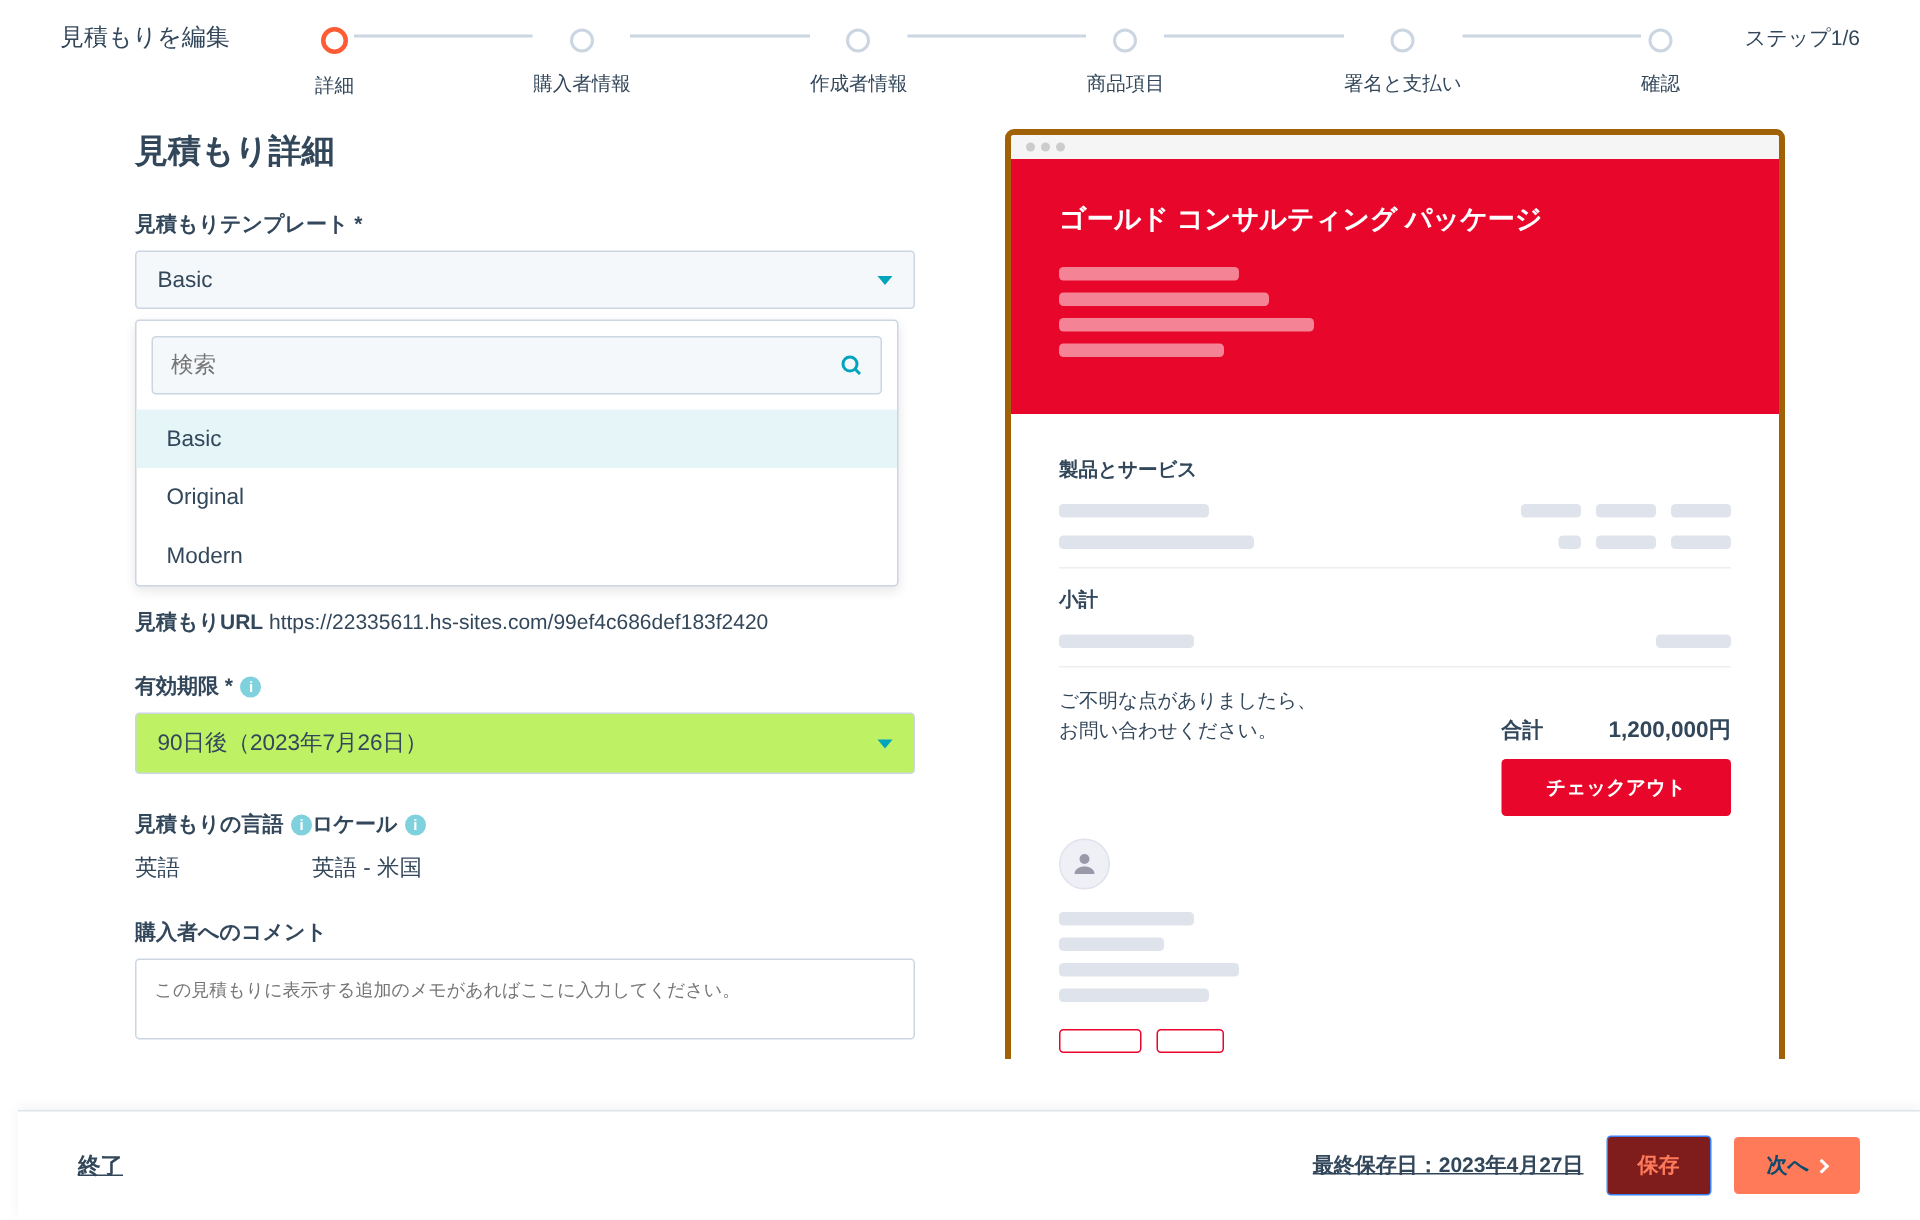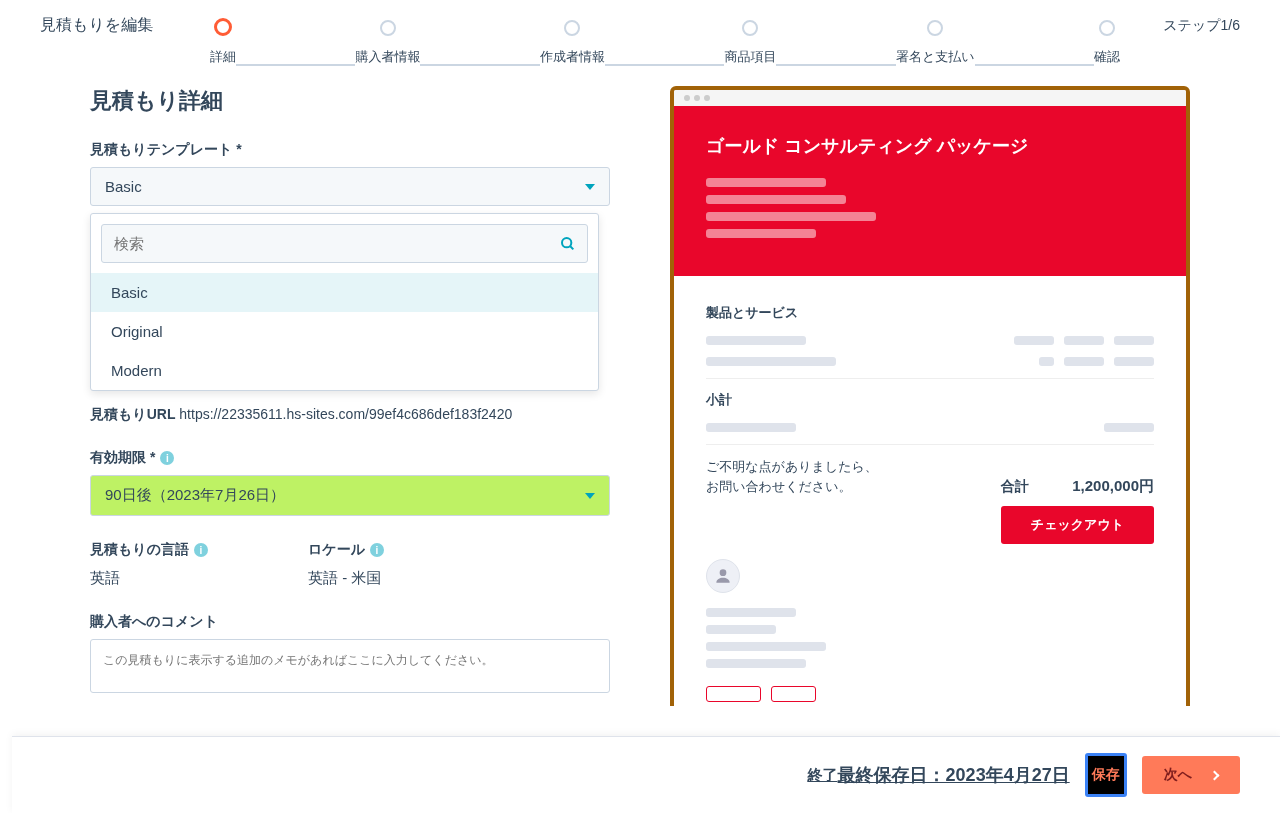--- a/index.html
+++ b/index.html
@@ -2,21 +2,21 @@
 <html><head>
 <meta charset="utf-8">
 <style>
 * { box-sizing: border-box; margin: 0; padding: 0; }
 body { font-family: -apple-system, BlinkMacSystemFont, "Segoe UI", "Hiragino Sans", "Meiryo", sans-serif; color: #33475b; background: #fff; }
 
 .header { display: flex; align-items: center; padding: 15px 40px 10px; position: relative; }
 .header-title { font-size: 16px; font-weight: 400; color: #33475b; }
 .step-counter { position: absolute; right: 40px; font-size: 14px; }
 
-.stepper { display: flex; align-items: flex-end; margin: 0 auto; position: absolute; left: 210px; right: 160px; top: 18px; }
+.stepper { display: flex; align-items: center; margin: 0 auto; position: absolute; left: 210px; right: 160px; top: 18px; }
 .step { display: flex; flex-direction: column; align-items: center; position: relative; }
 .step-circle { width: 16px; height: 16px; border: 2px solid #cbd6e2; border-radius: 50%; background: #fff; z-index: 2; }
 .step.active .step-circle { border-color: #ff5c35; border-width: 3px; width: 18px; height: 18px; }
 .step-label { font-size: 13px; margin-top: 12px; color: #33475b; white-space: nowrap; }
 .step-line { flex: 1; height: 2px; background: #cbd6e2; margin-top: -36px; }
 
 .content { display: flex; padding: 40px 90px 20px; gap: 60px; height: 660px; overflow: hidden; }
 .form-col { flex: 0 0 520px; }
 .preview-col { flex: 1; }
 
@@ -34,21 +34,21 @@
 .search-input { width: 100%; border: 1px solid #cbd6e2; border-radius: 3px; padding: 10px 40px 10px 12px; font-size: 15px; background: #f5f8fa; }
 .search-icon { position: absolute; right: 22px; top: 22px; color: #00a4bd; font-size: 16px; }
 .dropdown-option { padding: 11px 20px; font-size: 15px; cursor: pointer; }
 .dropdown-option.selected { background: #e5f5f8; }
 
 .url-row { margin-top: 200px; font-size: 14px; margin-bottom: 25px; }
 .url-row strong { font-weight: 700; }
 
 .select-exp { width: 100%; border: 1px solid #cbd6e2; border-radius: 3px; padding: 10px 14px; font-size: 15px; background: #bef264; display: flex; justify-content: space-between; align-items: center; cursor: pointer; margin-bottom: 25px; }
 
-.lang-row { display: flex; gap: 100px; margin-bottom: 25px; }
+.lang-row { display: flex; margin-bottom: 25px; }
 .lang-item .field-label { margin-bottom: 10px; }
 .lang-value { font-size: 15px; }
 
 .textarea { width: 100%; border: 1px solid #cbd6e2; border-radius: 3px; padding: 12px; font-size: 12px; min-height: 52px; color: #99acc2; resize: none; font-family: inherit; }
 
 
 .preview-window { border: 4px solid #a16207; border-radius: 6px; overflow: hidden; background: #fff; }
 .preview-chrome { background: #f5f5f5; padding: 5px 10px; display: flex; gap: 4px; }
 .chrome-dot { width: 6px; height: 6px; border-radius: 50%; background: #ccc; }
 .preview-header { background: #e9062b; padding: 28px 32px 30px; color: #fff; }
@@ -63,26 +63,26 @@
 .total-label { font-size: 14px; font-weight: 700; }
 .total-value { font-size: 15px; font-weight: 700; }
 .checkout-btn { background: #e9062b; color: #fff; padding: 10px 30px; font-size: 13px; font-weight: 700; border: none; border-radius: 3px; margin-top: 10px; }
 .contact-row { display: flex; justify-content: space-between; align-items: flex-start; }
 .contact-text { font-size: 13px; line-height: 1.5; }
 .avatar { width: 34px; height: 34px; border-radius: 50%; background: #eef0f6; border: 1px solid #dfe3eb; display: flex; align-items: center; justify-content: center; margin: 15px 0; }
 .avatar svg { width: 20px; height: 20px; fill: #99a; }
 .outline-btn { border: 1.5px solid #e9062b; border-radius: 3px; height: 16px; display: inline-block; }
 
 
-.footer { position: fixed; bottom: 0; left: 12px; right: 0; background: #fff; border-top: 1px solid #dfe3eb; padding: 16px 40px; display: flex; justify-content: flex-end; align-items: center; box-shadow: 0 -2px 8px rgba(0,0,0,0.05); }
+.footer { position: fixed; bottom: 0; left: 12px; right: 0; background: #fff; border-top: 1px solid #dfe3eb; padding: 16px 40px; display: flex; justify-content: space-between; align-items: center; box-shadow: 0 -2px 8px rgba(0,0,0,0.05); }
 .exit-link { font-size: 15px; font-weight: 700; text-decoration: underline; cursor: pointer; }
 .footer-right { display: flex; align-items: center; gap: 15px; }
-.saved-text { font-size: 18px; font-weight: 700; text-decoration: underline; }
-.btn-save { border: 3px solid #3b82f6; color: #ff7a59; background: #000000; padding: 10px 4px; border-radius: 3px; font-size: 14px; font-weight: 600; cursor: pointer; }
-.btn-next { background: #ff7a59; color: #7f1d1d; border: none; padding: 10px 22px; border-radius: 3px; font-size: 14px; font-weight: 600; cursor: pointer; display: flex; align-items: center; gap: 19px; }
+.saved-text { font-size: 14px; font-weight: 700; text-decoration: underline; }
+.btn-save { border: 1px solid #3b82f6; color: #ff7a59; background: #7f1d1d; padding: 10px 20px; border-radius: 3px; font-size: 14px; font-weight: 600; cursor: pointer; }
+.btn-next { background: #ff7a59; color: #0c4a6e; border: none; padding: 10px 22px; border-radius: 3px; font-size: 14px; font-weight: 600; cursor: pointer; display: flex; align-items: center; gap: 5px; }
 .chev-right { display: inline-block; width: 7px; height: 7px; border-top: 2px solid #fff; border-right: 2px solid #fff; transform: rotate(45deg); }
 </style>
 </head>
 <body>
 
 <div class="header">
   <div class="header-title">見積もりを編集</div>
   <div class="stepper">
     <div class="step active">
       <div class="step-circle"></div>

